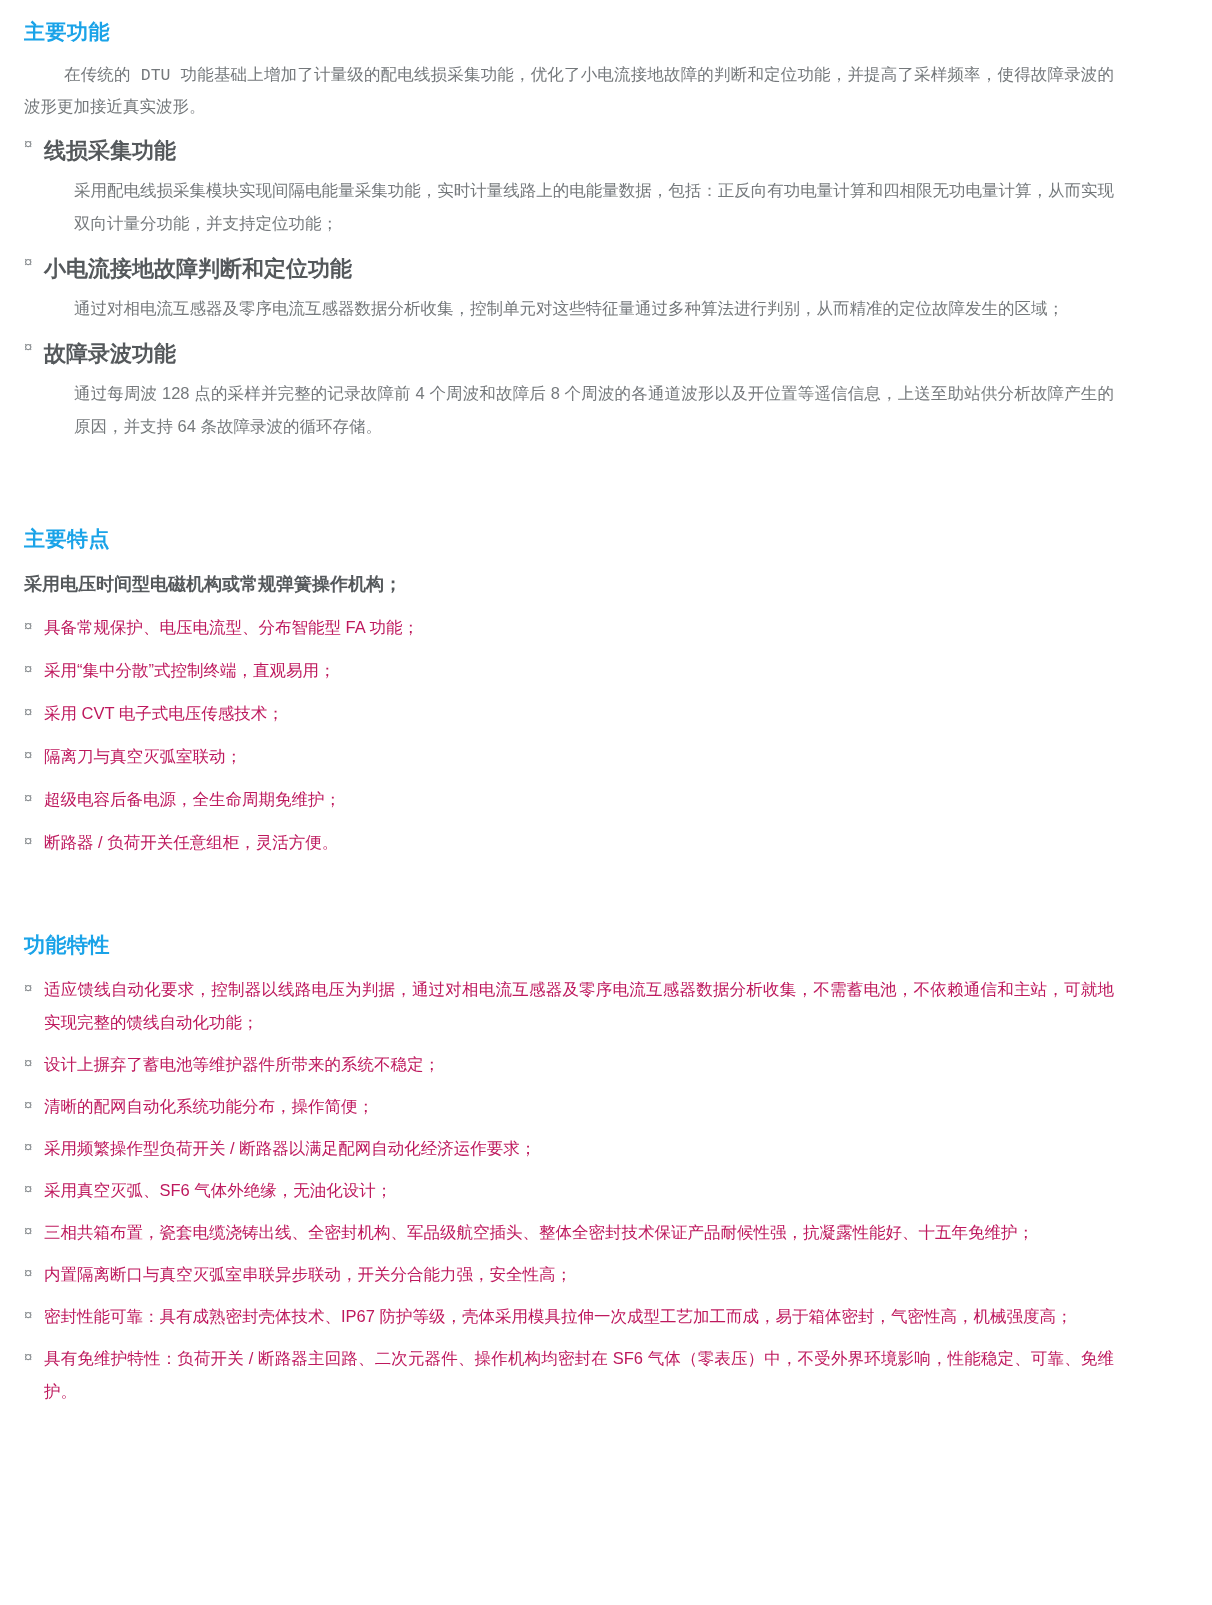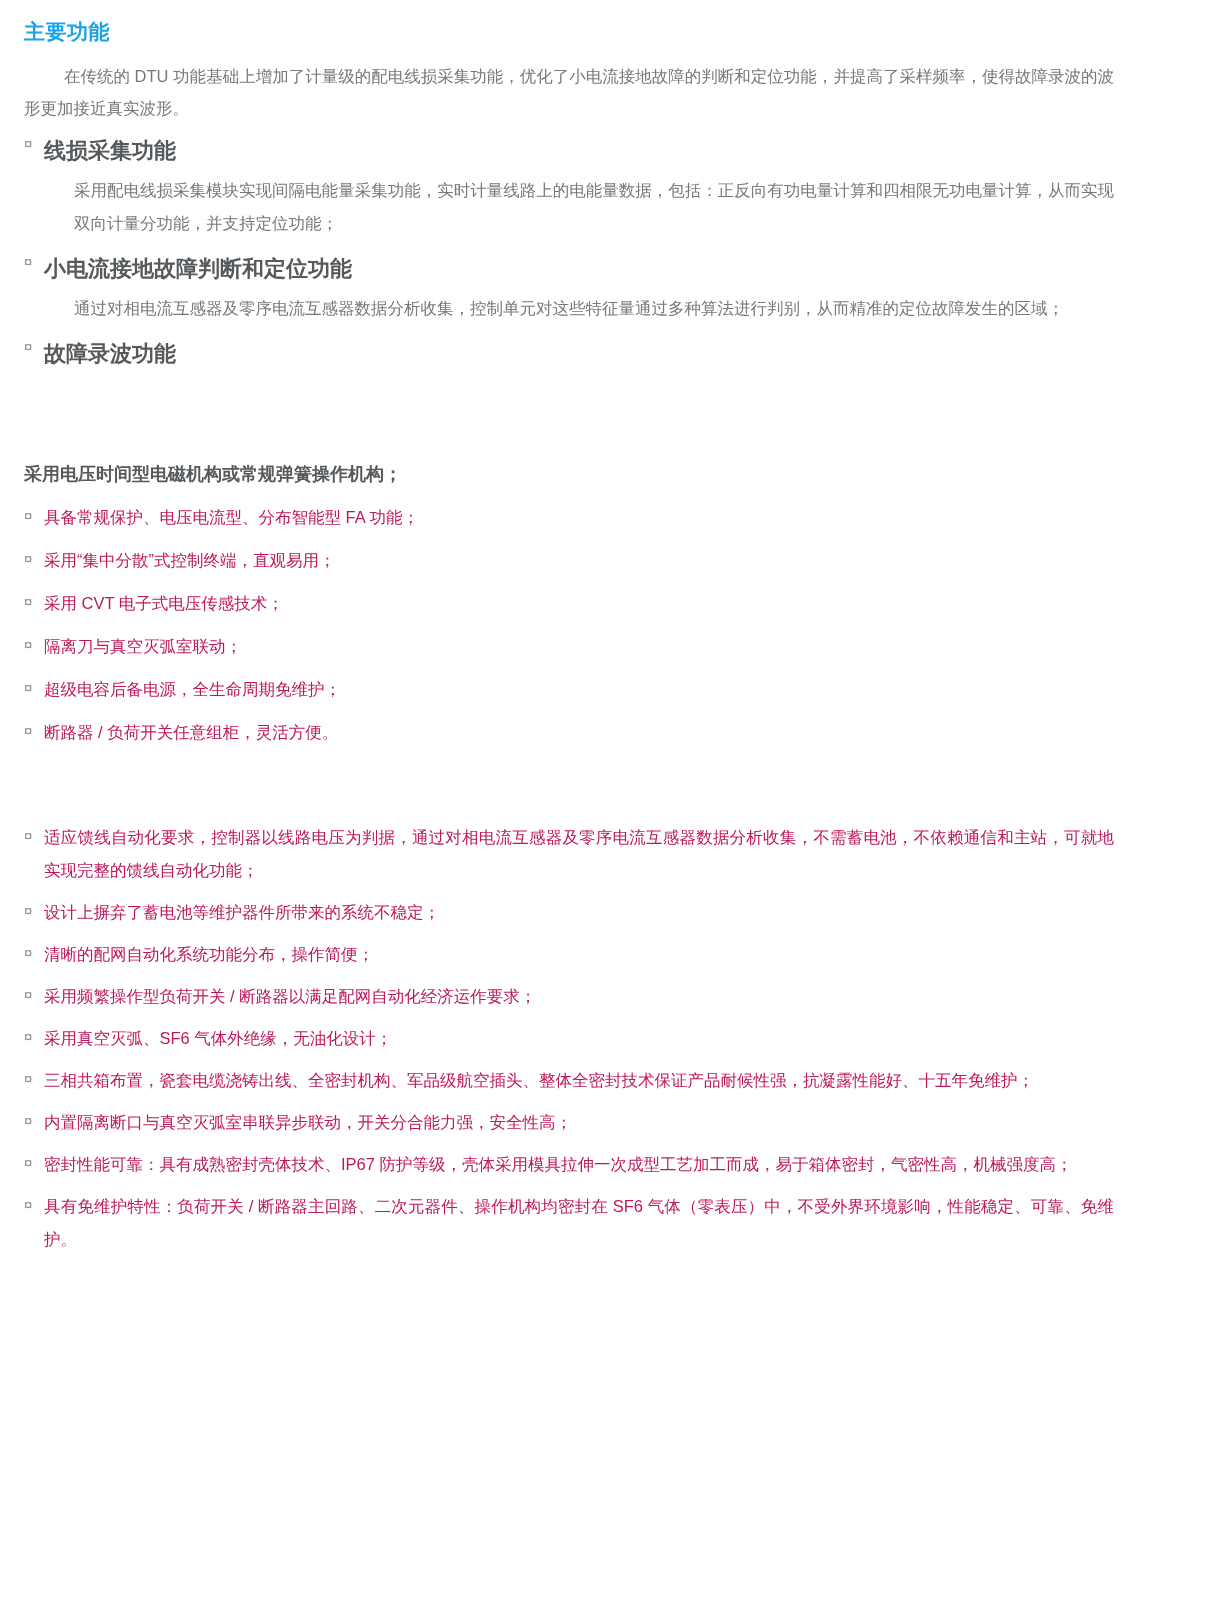--- a/index.html
+++ b/index.html
@@ -35,20 +35,21 @@
 
   p.para {
     font-size: 16.5px;
     line-height: 1.95;
     margin: 0 0 6px 0;
     color: #74787b;
     text-align: justify;
   }
   p.para.indent {
     text-indent: 40px;
+    font-family: Liberation Mono, monospace;
   }
 
   .bullet-head {
     display: flex;
     align-items: flex-start;
     margin: 6px 0 2px 0;
   }
   .bullet-head .mark {
     font-size: 15px;
     color: #8b8f92;
@@ -128,26 +129,28 @@
         <span class="txt">小电流接地故障判断和定位功能</span>
       </div>
       <p class="bullet-body">通过对相电流互感器及零序电流互感器数据分析收集，控制单元对这些特征量通过多种算法进行判别，从而精准的定位故障发生的区域；</p>
     </div>
 
     <div>
       <div class="bullet-head">
         <span class="mark">¤</span>
         <span class="txt">故障录波功能</span>
       </div>
+      <p class="bullet-body">通过每周波 128 点的采样并完整的记录故障前 4 个周波和故障后 8 个周波的各通道波形以及开位置等遥信信息，上送至助站供分析故障产生的原因，并支持 64 条故障录波的循环存储。</p>
     </div>
   </section>
 
   <div class="gap-lg"></div>
 
   <section class="section">
+    <h2 class="section-title">主要特点</h2>
     <p class="lead-bold">采用电压时间型电磁机构或常规弹簧操作机构；</p>
     <ul class="list tight">
       <li>
         <span class="mark">¤</span>
         <span class="txt">具备常规保护、电压电流型、分布智能型 FA 功能；</span>
       </li>
       <li>
         <span class="mark">¤</span>
         <span class="txt">采用“集中分散”式控制终端，直观易用；</span>
       </li>
@@ -166,20 +169,21 @@
       <li>
         <span class="mark">¤</span>
         <span class="txt">断路器 / 负荷开关任意组柜，灵活方便。</span>
       </li>
     </ul>
   </section>
 
   <div class="gap-md"></div>
 
   <section class="section">
+    <h2 class="section-title">功能特性</h2>
     <ul class="list loose">
       <li>
         <span class="mark">¤</span>
         <span class="txt">适应馈线自动化要求，控制器以线路电压为判据，通过对相电流互感器及零序电流互感器数据分析收集，不需蓄电池，不依赖通信和主站，可就地实现完整的馈线自动化功能；</span>
       </li>
       <li>
         <span class="mark">¤</span>
         <span class="txt">设计上摒弃了蓄电池等维护器件所带来的系统不稳定；</span>
       </li>
       <li>

